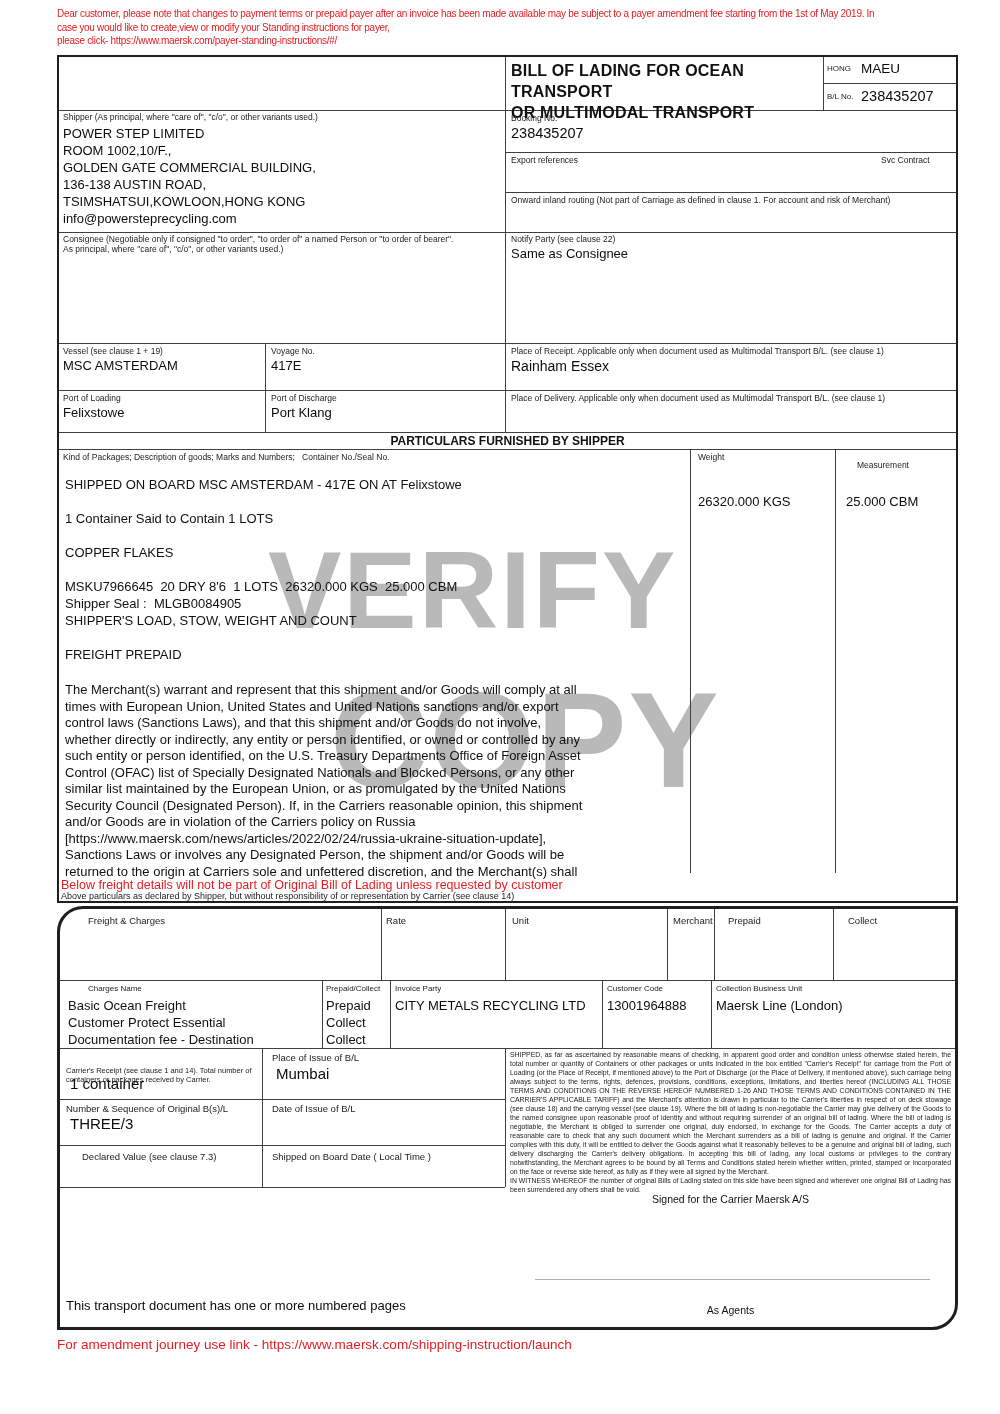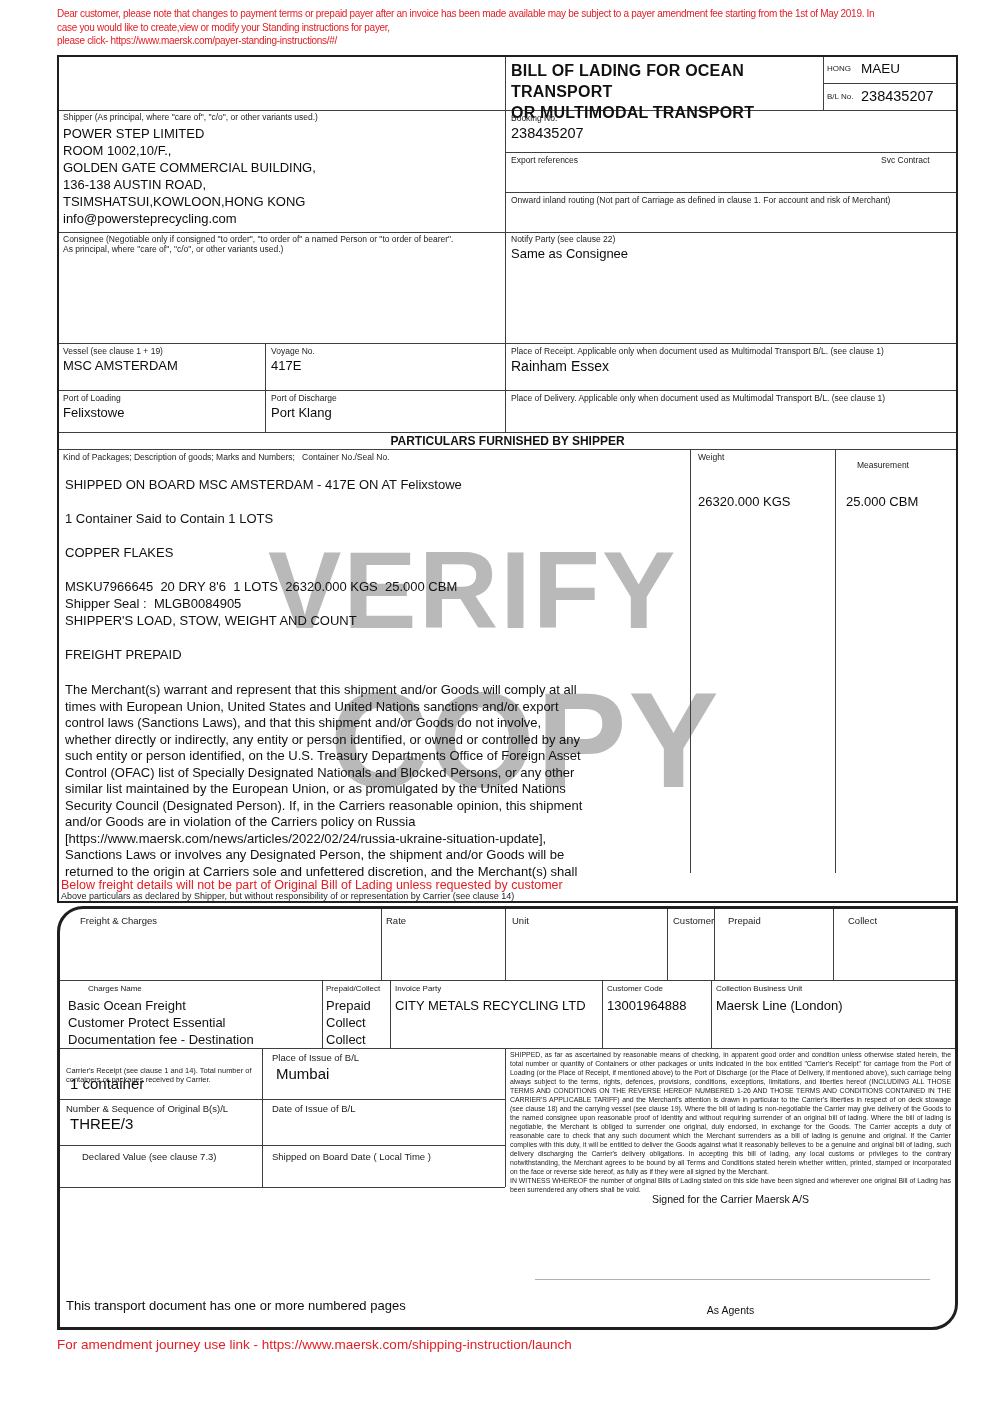--- a/index.html
+++ b/index.html
@@ -128,24 +128,24 @@
 [https://www.maersk.com/news/articles/2022/02/24/russia-ukraine-situation-update],
 Sanctions Laws or involves any Designated Person, the shipment and/or Goods will be
 returned to the origin at Carriers sole and unfettered discretion, and the Merchant(s) shall</div>
 
     <div class="red z1" style="position:absolute; left:2px; top:821px; font-size:12.5px;">Below freight details will not be part of Original Bill of Lading unless requested by customer</div>
     <div class="z1" style="position:absolute; left:2px; top:834px; font-size:9px; color:#222;">Above particulars as declared by Shipper, but without responsibility of or representation by Carrier (see clause 14)</div>
   </div>
 
   <div class="box" style="left:57px; top:906px; width:901px; height:424px; border-width:3px; border-radius:26px 0 26px 0;">
 
-    <div class="lbl95" style="left:4px; top:6px;padding-left:16px;">Freight &amp; Charges</div>
+    <div class="lbl95" style="left:12px; top:6px;padding-left:16px;">Freight &amp; Charges</div>
     <div class="lbl95" style="left:326px; top:6px;">Rate</div>
     <div class="lbl95" style="left:452px; top:6px;">Unit</div>
-    <div class="lbl95" style="left:613px; top:6px;">Customer</div>
+    <div class="lbl95" style="left:613px; top:6px;">Merchant</div>
     <div class="lbl95" style="left:668px; top:6px;">Prepaid</div>
     <div class="lbl95" style="left:788px; top:6px;">Collect</div>
 
     <div class="vl" style="left:321px; top:0; height:71px;"></div>
     <div class="vl" style="left:445px; top:0; height:71px;"></div>
     <div class="vl" style="left:607px; top:0; height:71px;"></div>
     <div class="vl" style="left:654px; top:0; height:71px;"></div>
     <div class="vl" style="left:773px; top:0; height:71px;"></div>
     <div class="hl" style="left:0; top:71px; width:895px;"></div>
 

